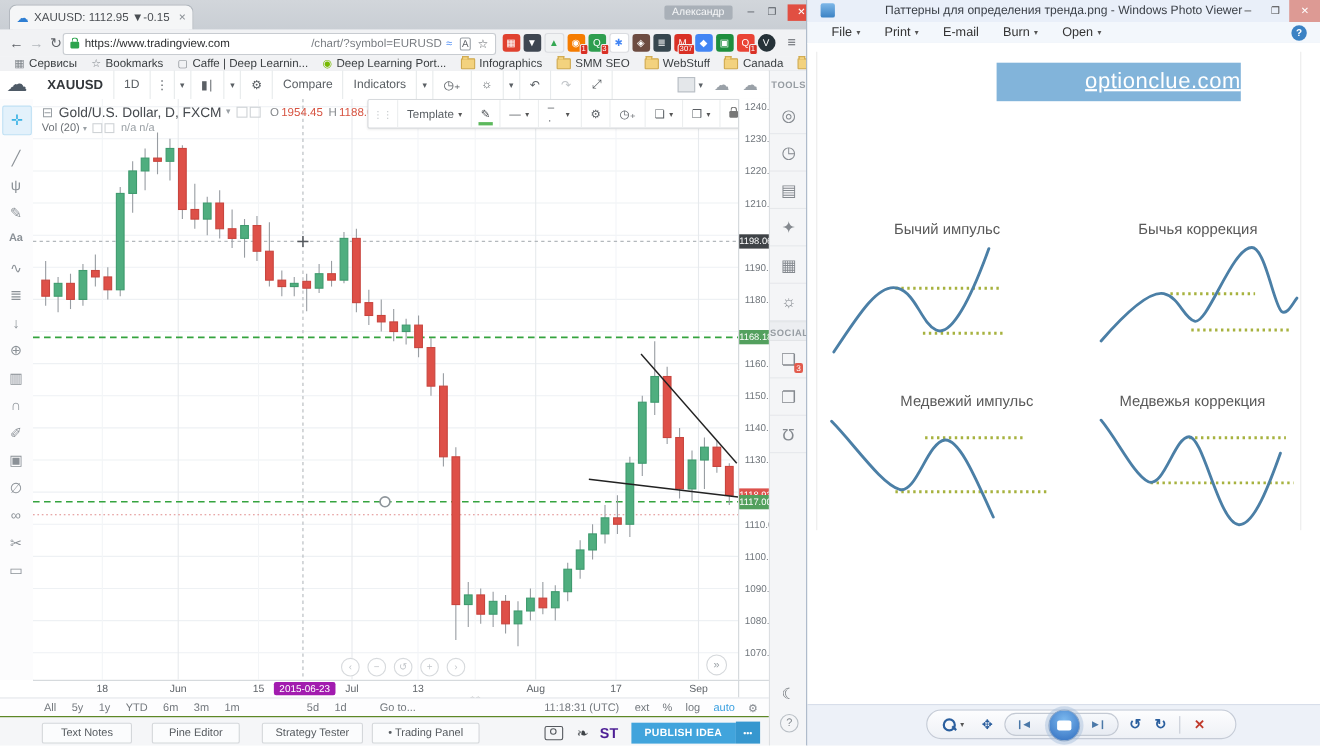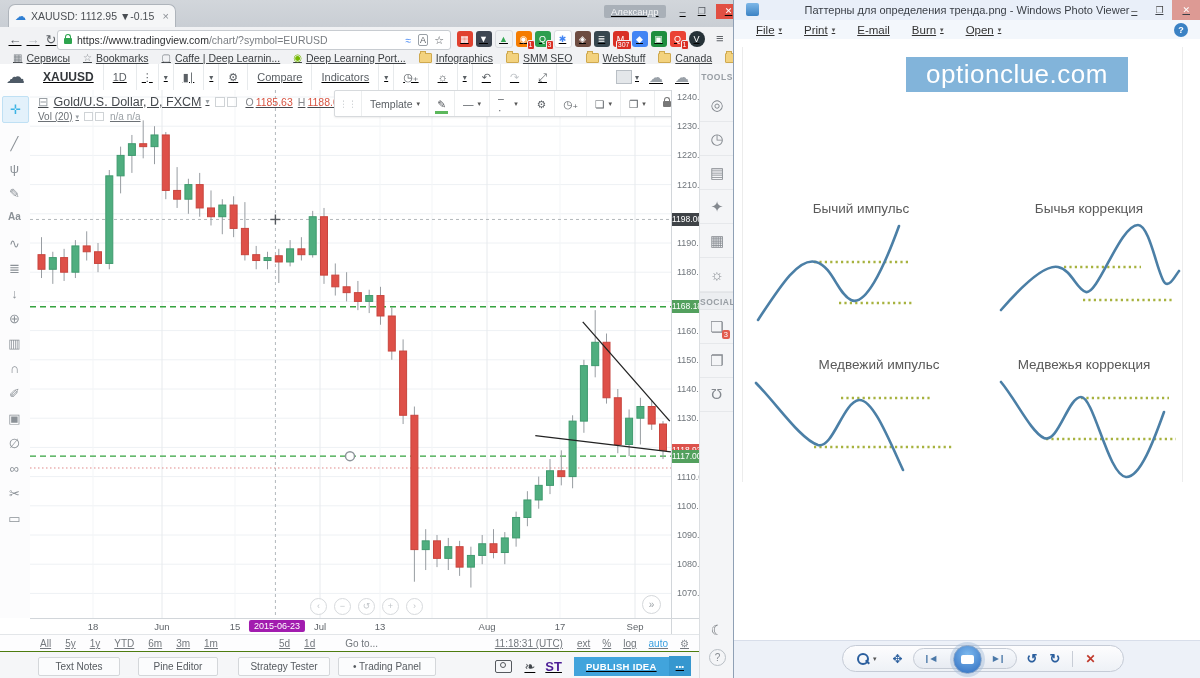--- a/index.html
+++ b/index.html
@@ -1,18 +1,18 @@
 <!DOCTYPE html>
 <html><head>
 <meta charset="utf-8">
 <style>
   html,body{margin:0;padding:0;background:#fff;}
   #root{position:relative;width:1200px;height:678px;overflow:hidden;font-family:"Liberation Sans",sans-serif;background:#fff;}
   .abs{position:absolute;}
-  .flex{display:flex;align-items:center;text-decoration:underline;}
+  .flex{display:flex;align-items:center;}
   .nosel{user-select:none;}
   
   #browser{position:absolute;left:0;top:0;width:733px;height:678px;background:#fff;}
   #tabstrip{position:absolute;left:0;top:0;width:733px;height:27px;background:linear-gradient(#d2d6db,#c9ced4);}
   #tab{position:absolute;left:8px;top:4px;width:168px;height:23px;background:#f5f6f7;border:1px solid #aeb4bb;border-bottom:none;border-radius:7px 7px 0 0;display:flex;align-items:center;padding:0 6px;box-sizing:border-box;font-size:10.5px;color:#4a4e53;}
   #navrow{position:absolute;left:0;top:27px;width:733px;height:24px;background:#f1f2f4;}
   .navbtn{font-size:13px;color:#5f6368;width:18px;text-align:center;}
   #omnibox{position:absolute;left:57px;top:30px;width:392px;height:18px;background:#fff;border:1px solid #c8ccd1;border-radius:3px;display:flex;align-items:center;font-size:10.5px;white-space:nowrap;overflow:hidden;}
   .lk{display:inline-block;width:8px;height:6px;background:#2da44e;border-radius:1px;position:relative;margin:2px 5px 0 6px;flex:none;}
   .lk::before{content:"";position:absolute;top:-4px;left:1px;width:4px;height:3px;border:1.5px solid #2da44e;border-bottom:none;border-radius:3px 3px 0 0;}
@@ -88,21 +88,21 @@
       <div class="flex" style="height:24px;margin-left:6px;">
         <span class="navbtn">←</span>
         <span class="navbtn" style="color:#b4b8bd;">→</span>
         <span class="navbtn">↻</span>
         <span class="navbtn">⌂</span>
       </div>
     </div>
     <div id="omnibox">
       <span class="lk"></span>
       <span style="color:#2d2f31;">https://www.tradingview.com</span>
-      <span style="color:#797d82;flex:1;">/chart/?symbol=EURUSD</span>
+      <span style="color:#797d82;flex:1;text-align:right;">/chart/?symbol=EURUSD</span>
       <span style="color:#4285f4;font-size:10px;margin:0 4px;">≈</span>
       <span style="color:#5f6368;font-size:9px;margin:0 3px;border:1px solid #9aa0a6;border-radius:2px;padding:0 1px;line-height:10px;">A</span>
       <span style="color:#5f6368;font-size:11px;margin:0 6px 0 3px;">☆</span>
     </div>
     <div class="abs flex" id="ext-row" style="left:455px;top:30px;height:18px;">
         <span class="ext" style="background: rgb(224, 65, 47); color: rgb(255, 255, 255); border-radius: 3px; border: none;">▦</span>
         <span class="ext" style="background: rgb(62, 70, 81); color: rgb(255, 255, 255); border-radius: 3px; border: none;">▼</span>
         <span class="ext" style="background: rgb(241, 243, 244); color: rgb(52, 168, 83); border-radius: 3px; border: 1px solid rgb(218, 220, 224);">▲</span>
         <span class="ext" style="background: rgb(245, 124, 0); color: rgb(255, 255, 255); border-radius: 3px; border: none;">◉<span class="bdg">1</span></span>
         <span class="ext" style="background: rgb(46, 158, 79); color: rgb(255, 255, 255); border-radius: 3px; border: none;">Q<span class="bdg">3</span></span>
@@ -370,21 +370,21 @@
           <line x1="240.41" x2="250.41" y1="129.46480000000014" y2="129.46480000000014" stroke="#55595e" stroke-width="1.4"></line>
           <line x1="245.41" x2="245.41" y1="124.46480000000014" y2="134.46480000000014" stroke="#55595e" stroke-width="1.4"></line>
         </svg>
       <div class="abs flex" style="left:8px;top:4px;font-size:12.5px;color:#45494e;white-space:nowrap;">
         <span style="color:#9aa0a5;margin-right:5px;">⊟</span>
         <span>Gold/U.S. Dollar, D, FXCM</span>
         <span style="font-size:8px;color:#9aa0a5;margin:0 6px 0 4px;">▾</span>
         <span style="display:inline-block;width:8px;height:8px;border:1px solid #cfd3d6;margin-right:2px;"></span>
         <span style="display:inline-block;width:8px;height:8px;border:1px solid #cfd3d6;margin-right:8px;"></span>
         <span style="font-size:10.5px;color:#86898d;margin-right:2px;">O</span>
-        <span style="font-size:10.5px;color:#d75442;margin-right:5px;">1185.63</span>
+        <span style="font-size:10.5px;color:#d75442;margin-right:5px;">1954.45</span>
         <span style="font-size:10.5px;color:#86898d;margin-right:2px;">H</span>
         <span style="font-size:10.5px;color:#d75442;margin-right:5px;">1188.00</span>
         <span style="font-size:10.5px;color:#86898d;margin-right:2px;">L</span>
         <span style="font-size:10.5px;color:#d75442;">1176</span>
       </div>
       <div class="abs flex" style="left:8px;top:21px;font-size:10px;color:#6c7176;">
         <span>Vol (20)</span>
         <span style="font-size:7px;color:#9aa0a5;margin:0 5px 0 3px;">▾</span>
         <span style="display:inline-block;width:7px;height:7px;border:1px solid #cfd3d6;margin-right:2px;"></span>
         <span style="display:inline-block;width:7px;height:7px;border:1px solid #cfd3d6;margin-right:6px;"></span>
@@ -557,21 +557,21 @@
             <span>Open</span>
             <span class="caret">▾</span>
           </span>
         </div>
       <span style="margin-left:auto;margin-right:12px;width:14px;height:14px;background:#3b82c4;color:#fff;border-radius:50%;font-size:9px;font-weight:bold;text-align:center;line-height:14px;">?</span>
     </div>
 
     <div class="abs" style="left:0;top:39px;width:467px;height:601px;background:#fff;">
       <div class="pvedge" style="left:8px;top:8px;width:1px;height:435px;"></div>
       <div class="pvedge" style="left:448px;top:8px;width:1px;height:435px;"></div>
-      <div class="abs" style="left:172px;top:18px;width:222px;height:35px;background:#82b4da;color:#fff;font-size:26px;text-align:center;line-height:35px;letter-spacing:.5px;">optionclue.com</div>
+      <div class="abs" style="left:172px;top:18px;width:222px;height:35px;background:#82b4da;color:#fff;font-size:20px;text-align:right;line-height:35px;letter-spacing:.5px;text-decoration:underline;">optionclue.com</div>
 
       <div class="ptitle" style="left:37px;top:162px;width:180px;">Бычий импульс</div>
       <div class="ptitle" style="left:255px;top:162px;width:200px;">Бычья коррекция</div>
       <div class="ptitle" style="left:45px;top:318px;width:200px;">Медвежий импульс</div>
       <div class="ptitle" style="left:250px;top:318px;width:200px;">Медвежья коррекция</div>
 
       <svg class="abs" style="left:17px;top:176px;" width="170" height="130">
         <line class="dots" x1="63" y1="47" x2="158" y2="47"></line>
         <line class="dots" x1="88" y1="88" x2="162" y2="88"></line>
         <path class="curve" d="M7,105 C30,70 48,42 65,47 C82,52 86,78 100,85 C114,92 132,55 148,11"></path>

